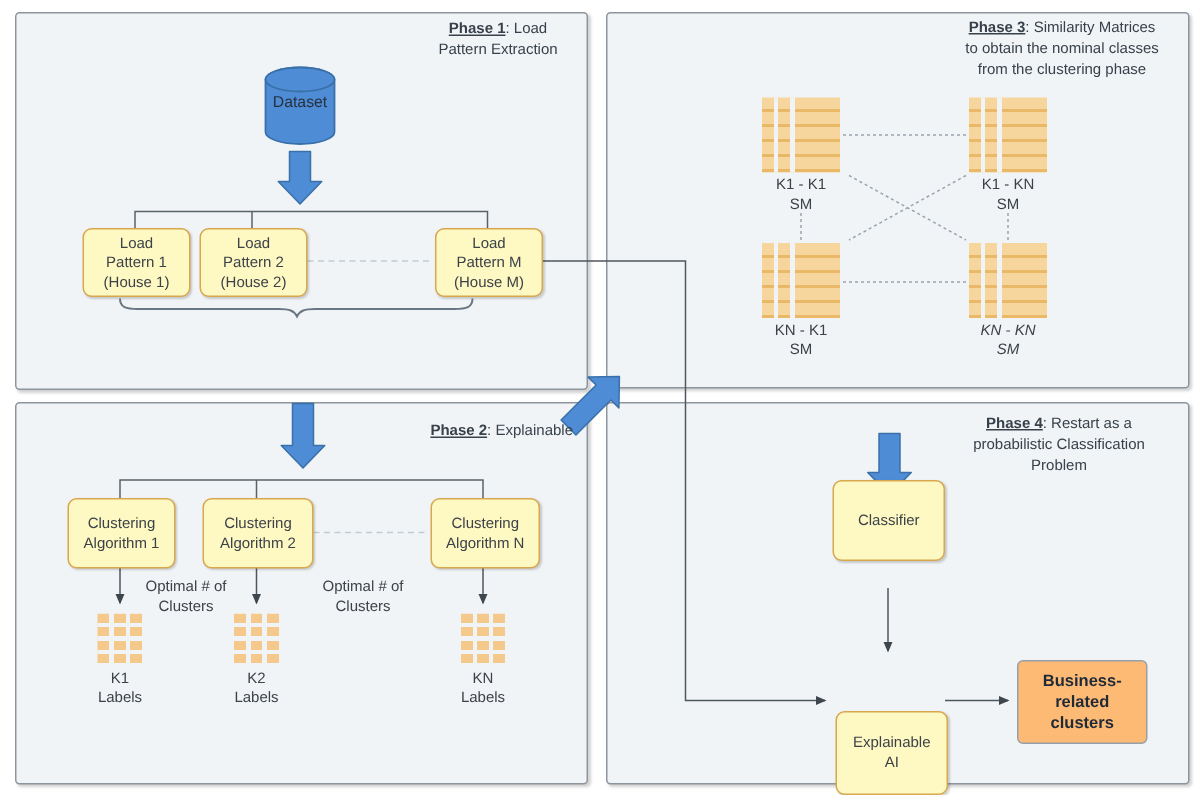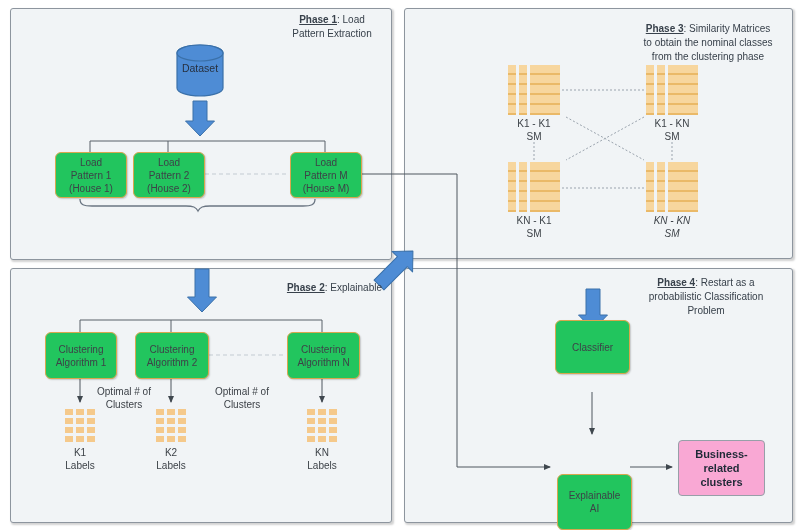--- a/index.html
+++ b/index.html
@@ -3,25 +3,25 @@
 <meta charset="utf-8">
 <style>
   html,body{margin:0;padding:0;background:#ffffff;}
   body{width:800px;height:530px;position:relative;overflow:hidden;
        font-family:"Liberation Sans", sans-serif;color:#38414b;}
   .panel{position:absolute;background:#f1f4f6;border:1px solid #8d959e;border-radius:3px;
          box-shadow:1.5px 1.5px 2px rgba(0,0,0,0.18);z-index:1;}
   .phase-title{position:absolute;z-index:10;font-size:10px;line-height:14px;text-align:center;color:#38414b;}
   .phase-title b{font-weight:bold;text-decoration:underline;}
   .pre{white-space:pre-line;}
-  .obox{position:absolute;background:#22c55e;border:1px solid #d8a74e;border-radius:6px;
+  .obox{position:absolute;background:#fef9c3;border:1px solid #d8a74e;border-radius:6px;
         display:flex;align-items:center;justify-content:center;text-align:center;
         font-size:10px;line-height:13px;color:#3d4248;z-index:10;
         box-shadow:1px 1px 1.5px rgba(0,0,0,0.18);}
-  .gbox{position:absolute;background:#f9a8d4;border:1px solid #979fa8;border-radius:4px;
+  .gbox{position:absolute;background:#fdba74;border:1px solid #979fa8;border-radius:4px;
         display:flex;align-items:center;justify-content:center;text-align:center;
         font-size:11px;line-height:14px;font-weight:bold;color:#1f2a37;z-index:10;}
   .lbl{position:absolute;z-index:10;font-size:10px;line-height:13px;text-align:center;color:#3d4248;}
   .matrix-icon{position:absolute;z-index:10;width:52px;height:50px;
     background-image:
       linear-gradient(to right, transparent 0 8px, #f1f4f6 8px 11px, transparent 11px 19px, #f1f4f6 19px 22px, transparent 22px 52px),
       repeating-linear-gradient(to bottom, #f7d69e 0 8px, #eab968 8px 10px);}
   .grid-icon{position:absolute;z-index:10;width:30px;height:33px;
     background-image:
       repeating-linear-gradient(to bottom, transparent 0 6px, #f1f4f6 6px 9px),
@@ -78,21 +78,21 @@
   </g>
 
   <g>
     <path d="M177,53 a23,8 0 0,1 46,0 v35 a23,8 0 0,1 -46,0 z" fill="#4e8cd5" stroke="#3a70a9" stroke-width="1.2"></path>
     <ellipse cx="200" cy="53" rx="23" ry="8" fill="#4e8cd5" stroke="#3a70a9" stroke-width="1.2"></ellipse>
   </g>
 </svg>
 
 <div class="phase-title" style="left:282px;top:13px;width:100px;"><b>Phase 1</b><span class="pre">: Load
 Pattern Extraction</span></div>
-<div class="phase-title" style="left:632px;top:22px;width:152px;"><b>Phase 3</b><span class="pre">: Similarity Matrices
+<div class="phase-title" style="left:632px;top:12px;width:152px;"><b>Phase 3</b><span class="pre">: Similarity Matrices
 to obtain the nominal classes
 from the clustering phase</span></div>
 <div class="phase-title" style="left:272px;top:281px;width:110px;text-align:right;"><b>Phase 2</b><span class="pre">: Explainable</span></div>
 <div class="phase-title" style="left:628px;top:276px;width:156px;"><b>Phase 4</b><span class="pre">: Restart as a
 probabilistic Classification
 Problem</span></div>
 
 <div class="cyl-label" style="left:176px;top:62px;width:48px;">Dataset</div>
 <div class="obox pre" style="left:55px;top:152px;width:70px;height:44px;">Load
 Pattern 1

